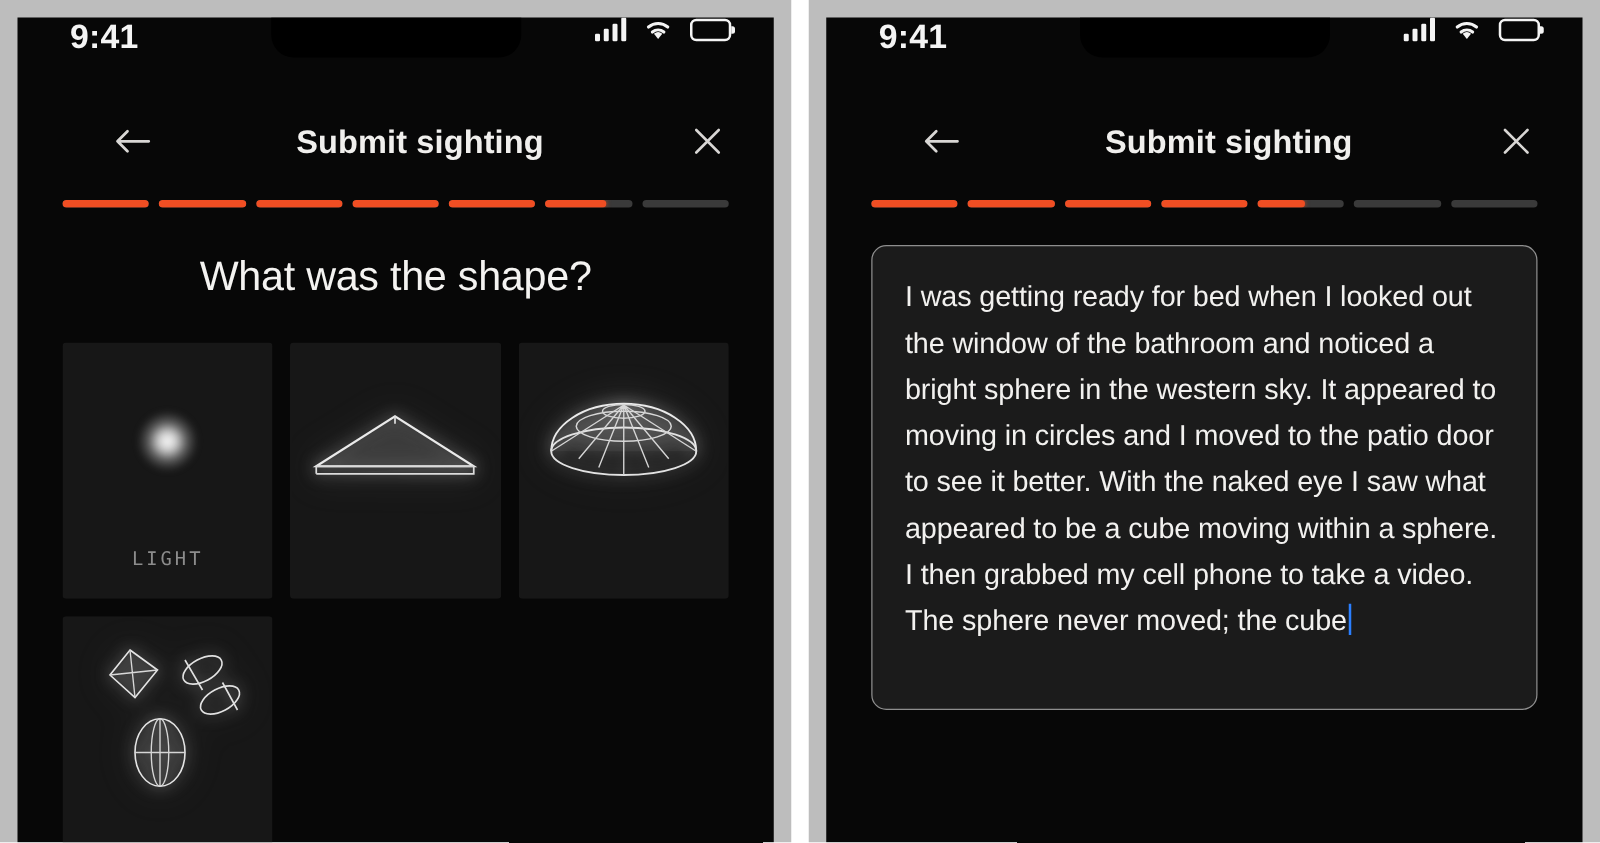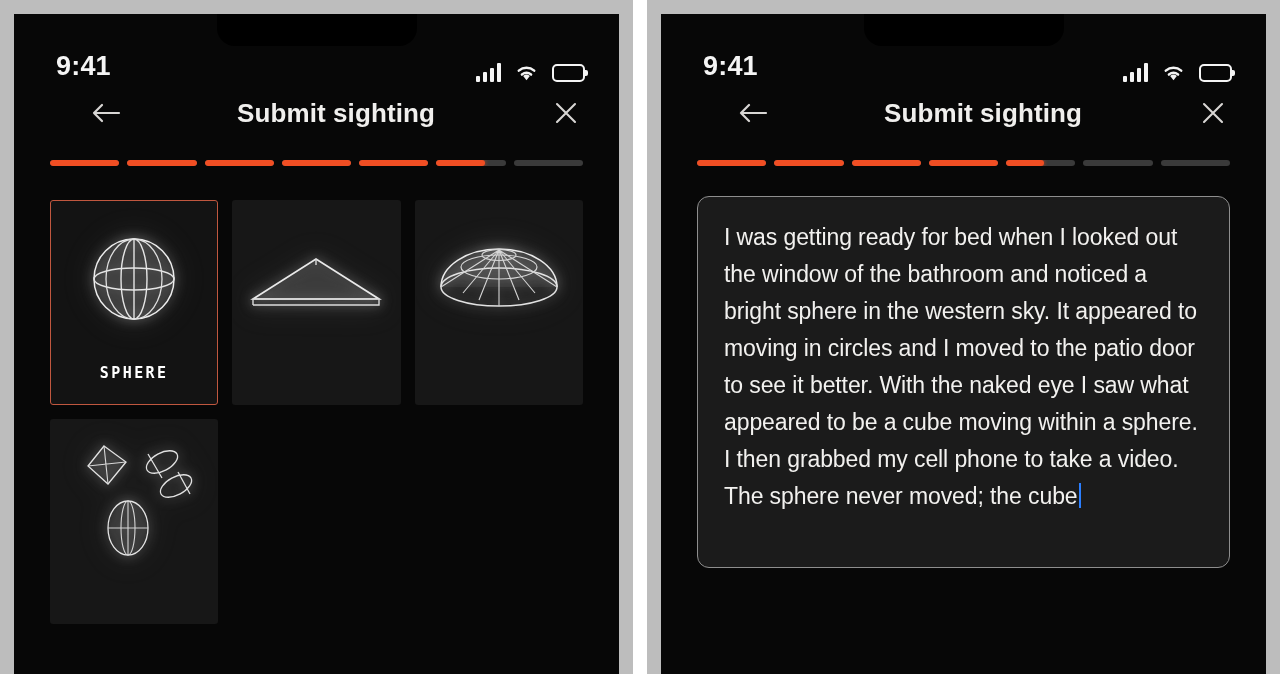--- a/index.html
+++ b/index.html
@@ -52,21 +52,21 @@
     border-bottom-left-radius: 18px;
     border-bottom-right-radius: 18px;
     z-index: 4;
   }
 
   
   .statusbar {
     position: relative;
     height: 68px;
     display: flex;
-    align-items: flex-end;
+    align-items: flex-start;
     justify-content: space-between;
     padding: 0 34px 0 42px;
     z-index: 5;
     gap: 22px;
   }
   .status-time {
     color: #f4f4f4;
     font-size: 27px;
     font-weight: bold;
     letter-spacing: 0.2px;
@@ -308,37 +308,32 @@
             <div class="seg-fill" style="width:100%"></div>
           </div>
         <div class="seg">
             <div class="seg-fill" style="width:70%"></div>
           </div>
         <div class="seg">
             <div class="seg-fill" style="width:0%"></div>
           </div>
       </div>
 
+      <div class="question">What was the shape?</div>
 
       <div class="shape-grid">
 
-
-
-        <div class="shape-card selected">
+        <div class="shape-card">
           <div class="shape-art">
-            <svg class="glow" width="104" height="104" viewBox="0 0 104 104">
-              <circle cx="52" cy="52" r="40" stroke="#ededed" stroke-width="1.5" fill="rgba(130,130,130,0.10)"></circle>
-              <ellipse cx="52" cy="52" rx="40" ry="11" stroke="#e6e6e6" stroke-width="1.4" fill="none"></ellipse>
-              <ellipse cx="52" cy="52" rx="13" ry="40" stroke="#e6e6e6" stroke-width="1.4" fill="none"></ellipse>
-              <ellipse cx="52" cy="52" rx="28" ry="40" stroke="#e0e0e0" stroke-width="1.3" fill="none"></ellipse>
-              <line x1="52" y1="12" x2="52" y2="92" stroke="#e6e6e6" stroke-width="1.4"></line>
-            </svg>
-          </div>
-          <div class="shape-label">SPHERE</div>
-        </div>
+            <div class="blob"></div>
+          </div>
+          <div class="shape-label">LIGHT</div>
+        </div>
+
+
 
         <div class="shape-card">
           <div class="shape-art">
             <svg class="glow" width="150" height="72" viewBox="0 0 150 72">
               <path d="M12 56 L75 16 L138 56 Z" stroke="#eaeaea" stroke-width="1.7" fill="rgba(125,125,125,0.14)"></path>
               <path d="M12 56 L138 56" stroke="#dadada" stroke-width="1.4"></path>
               <path d="M12 62 L138 62 L138 56 M12 62 L12 56" stroke="#dcdcdc" stroke-width="1.4" fill="rgba(110,110,110,0.12)"></path>
               <path d="M75 16 L75 22" stroke="#dcdcdc" stroke-width="1.4"></path>
             </svg>
           </div>

